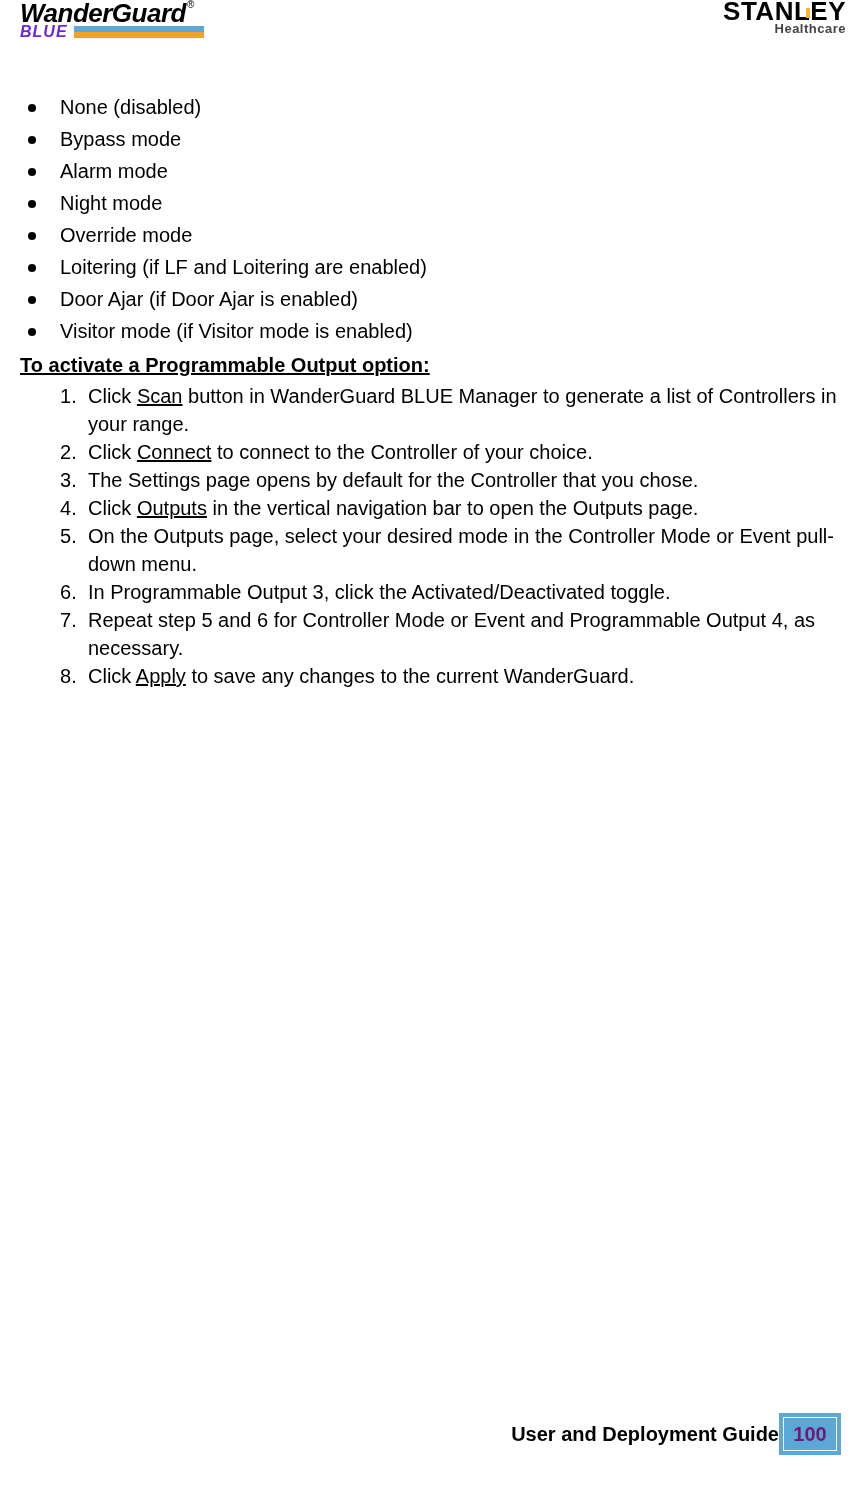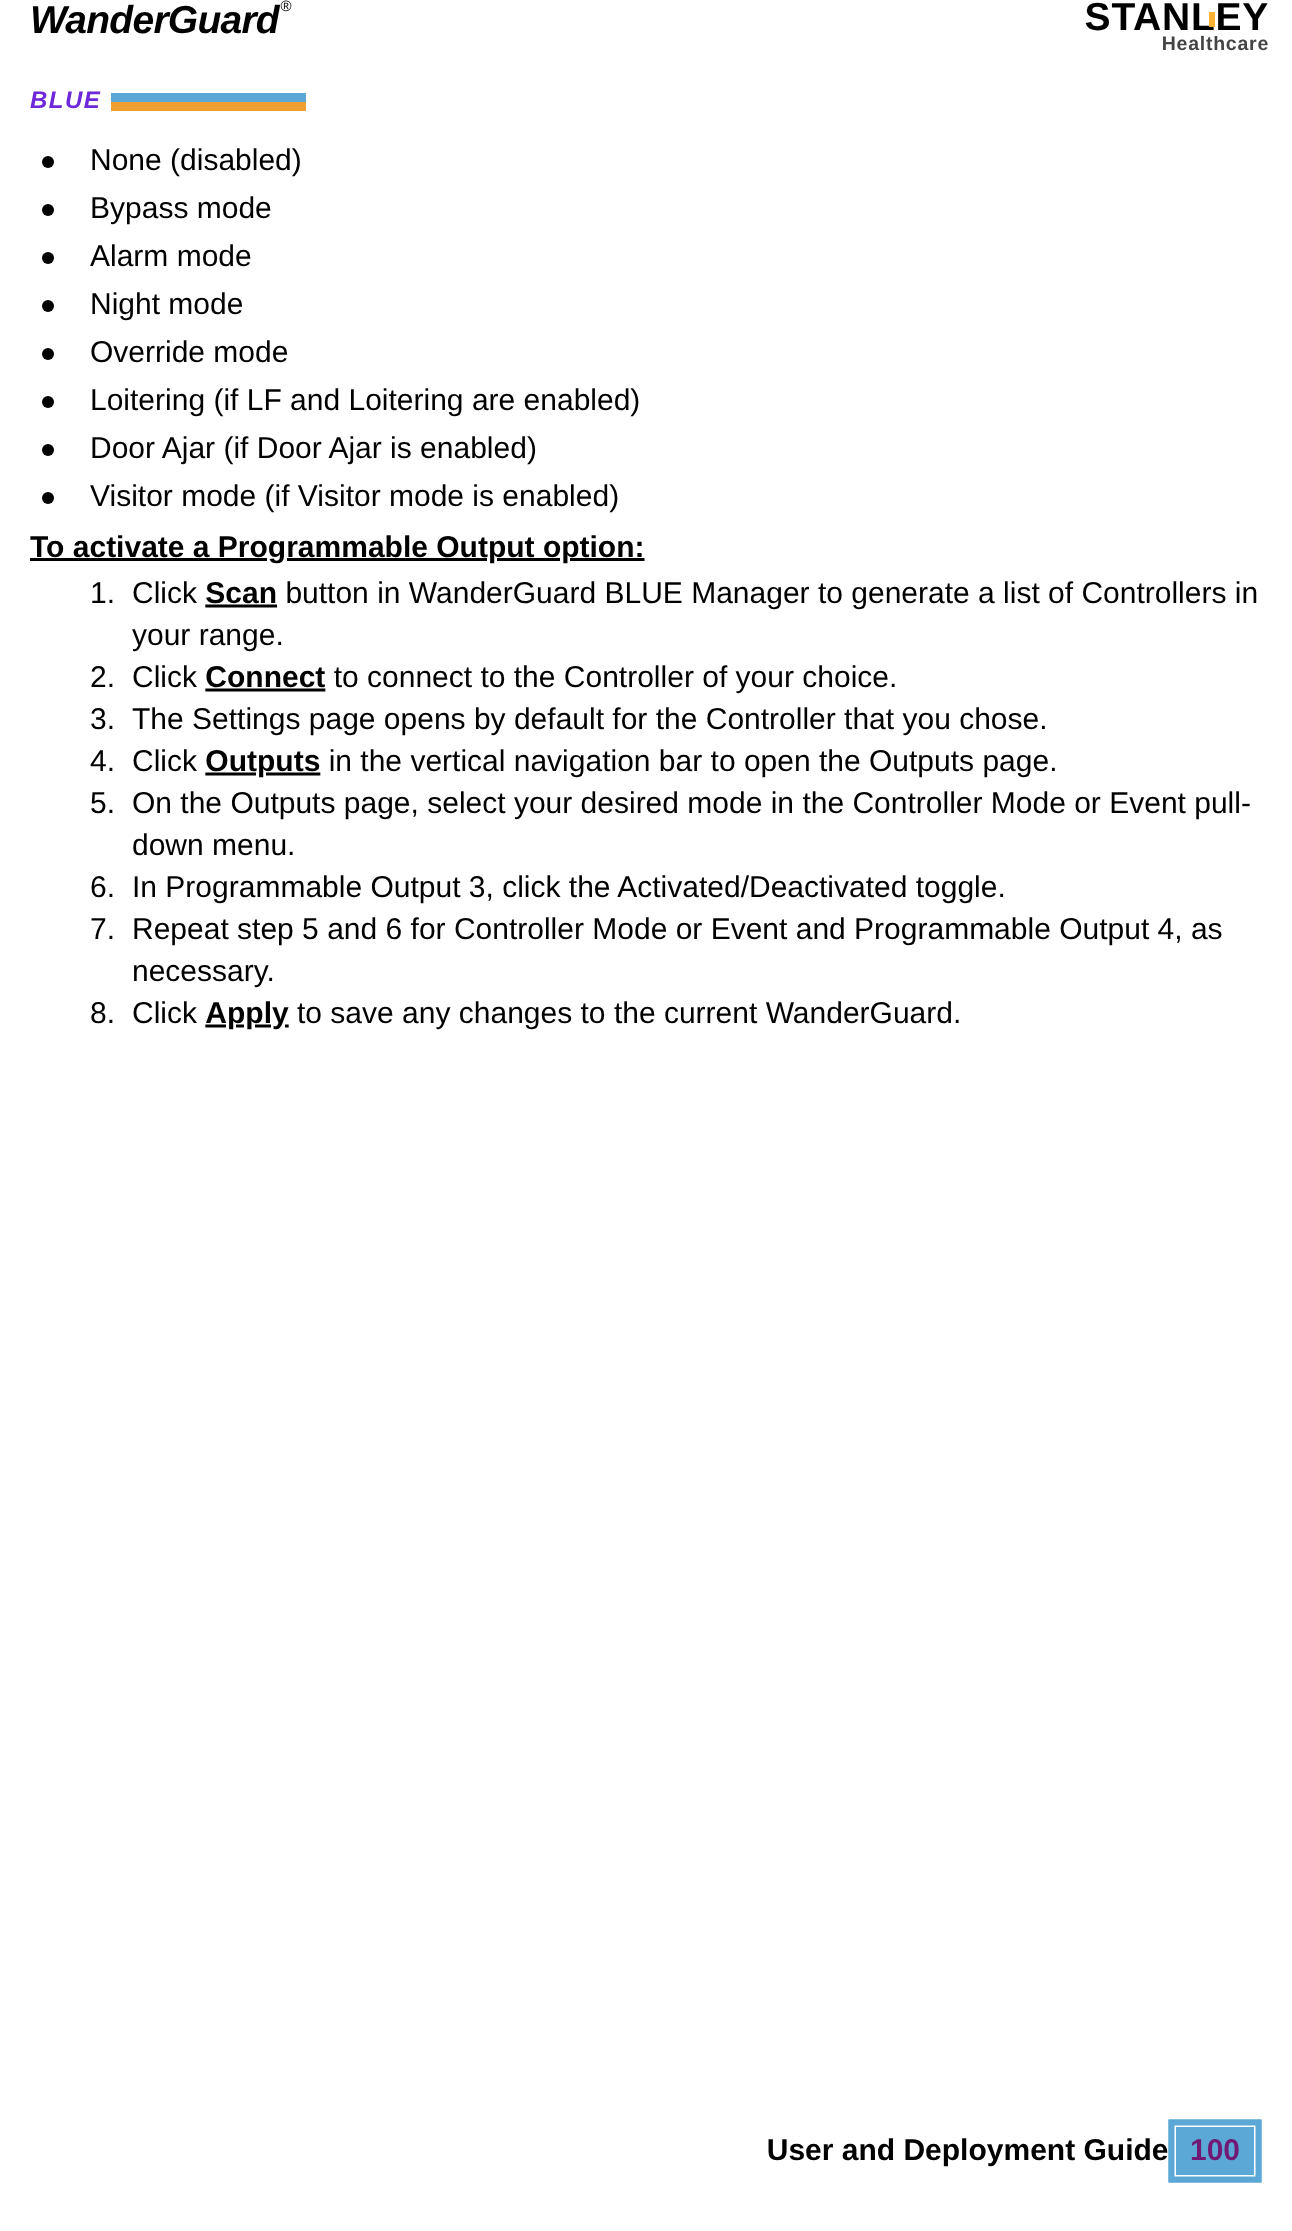--- a/index.html
+++ b/index.html
@@ -16,21 +16,20 @@
       display: flex;
       justify-content: space-between;
       align-items: flex-start;
       padding: 0 15px 0 20px;
       height: 56px;
     }
     .logo-left {
       display: flex;
       flex-direction: column;
       line-height: 1;
-      gap: 36px;
     }
     .logo-wanderguard {
       font-weight: 800;
       font-size: 26px;
       letter-spacing: -0.5px;
       font-style: italic;
       color: #000;
       display: flex;
       align-items: flex-start;
     }
@@ -127,21 +126,21 @@
       margin-bottom: 0;
       line-height: 1.4;
     }
     ol.steps li::before {
       content: counter(step) ".";
       position: absolute;
       left: 0;
       top: 0;
     }
     .bold-ul {
-      font-weight: 700;
+      font-weight: 400;
       text-decoration: underline;
     }
     .footer {
       position: absolute;
       bottom: 32px;
       left: 20px;
       right: 20px;
       display: flex;
       justify-content: flex-end;
       align-items: center;

